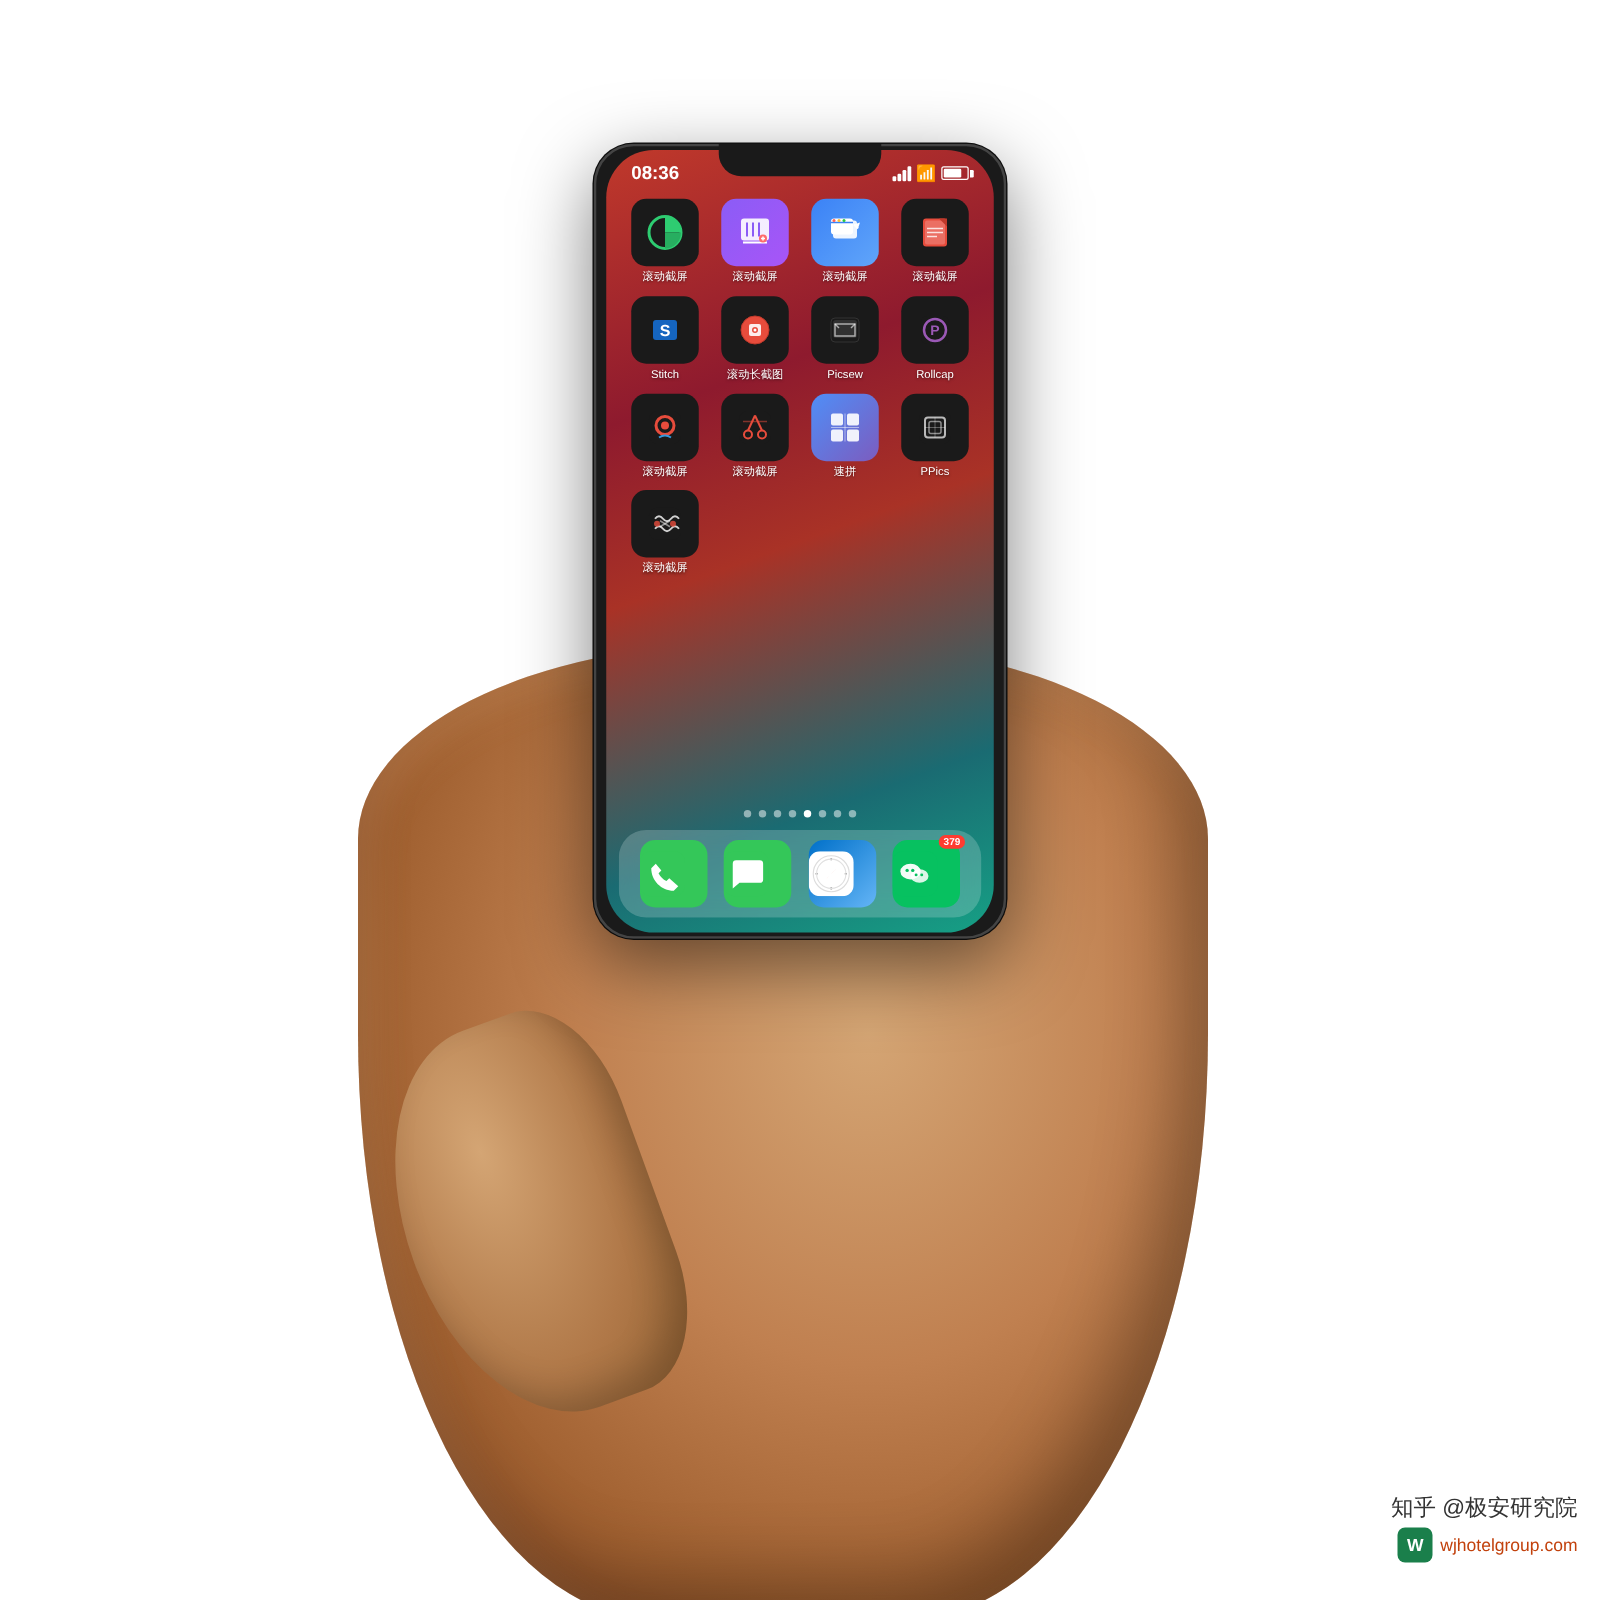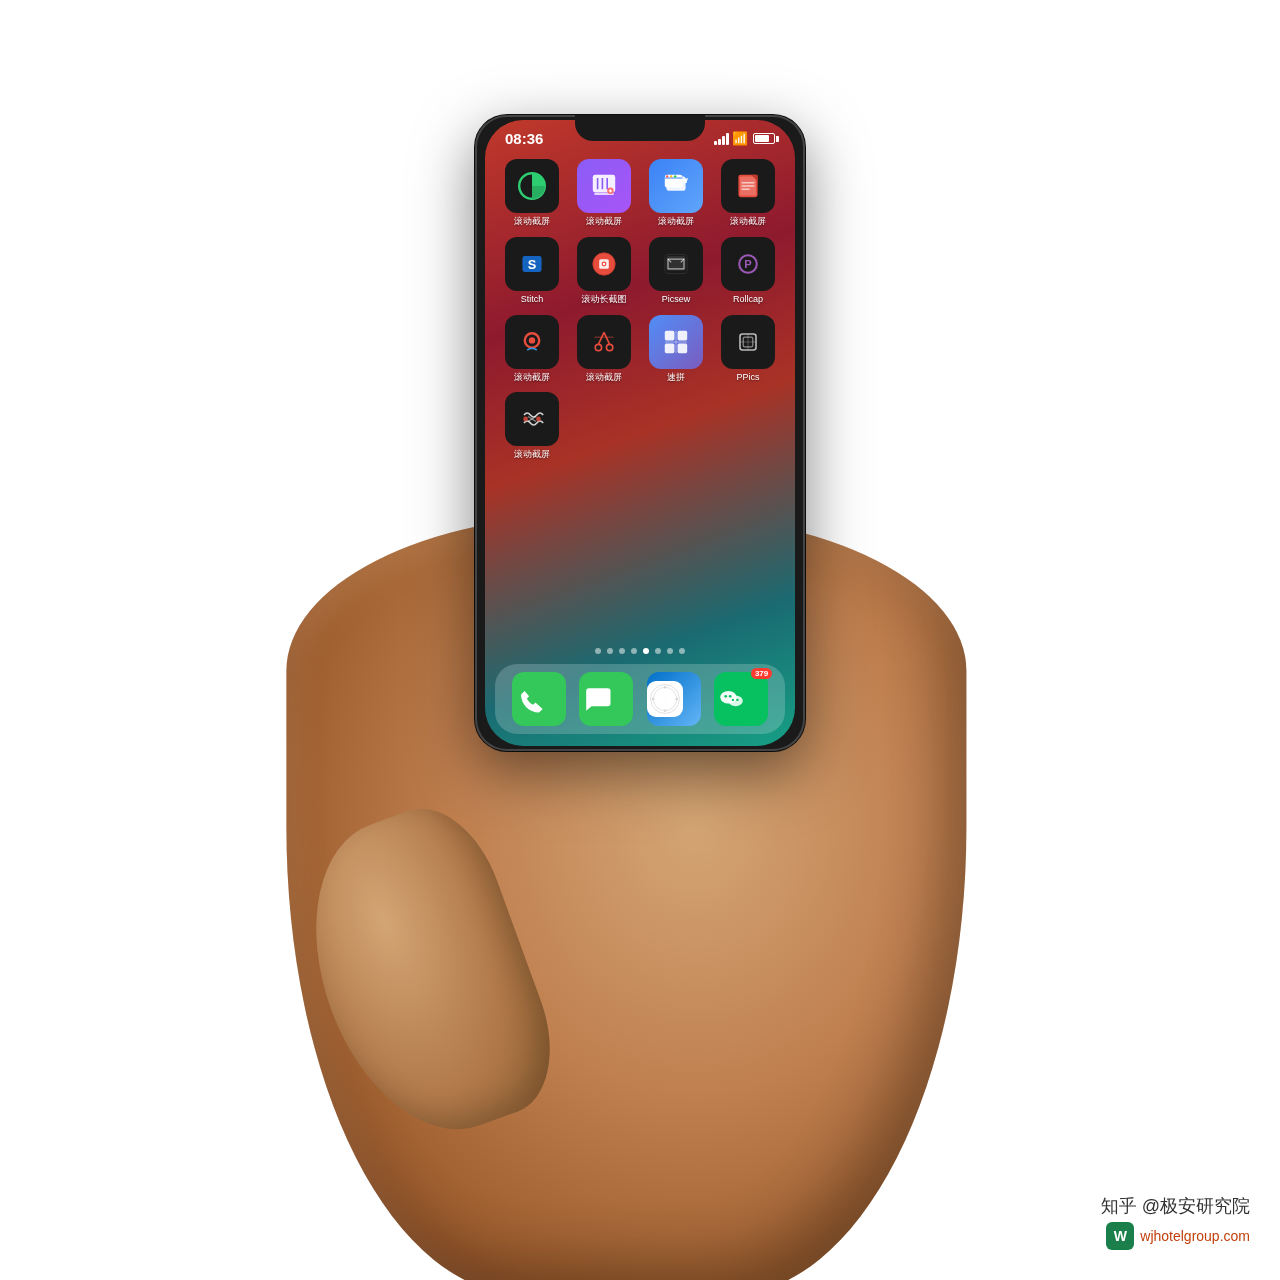--- a/index.html
+++ b/index.html
@@ -12,21 +12,21 @@
       justify-content: center;
       font-family: -apple-system, 'PingFang SC', 'Helvetica Neue', sans-serif;
       overflow: hidden;
       position: relative;
     }
 
     
     .watermark {
       position: absolute;
       bottom: 30px;
-      right: 30px;
+      right: 18px;
       display: flex;
       flex-direction: column;
       align-items: flex-end;
       z-index: 100;
     }
     .watermark-text {
       font-size: 18px;
       color: #333;
       font-weight: 500;
     }

